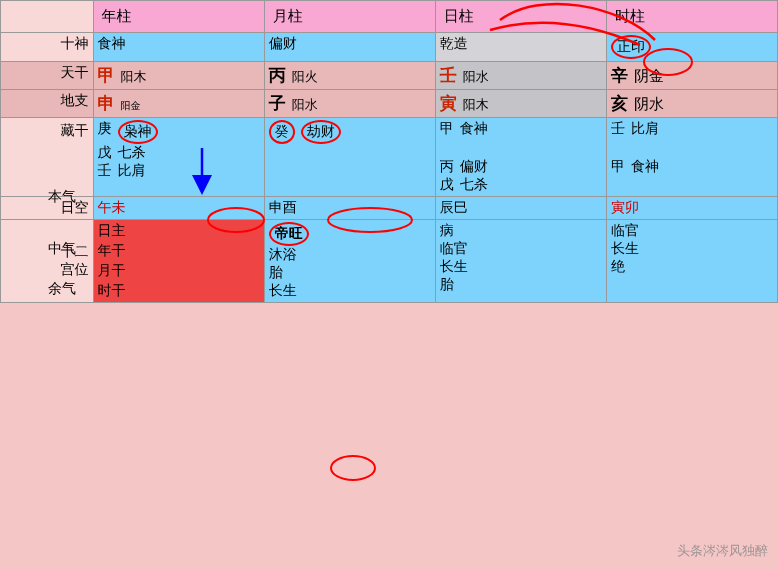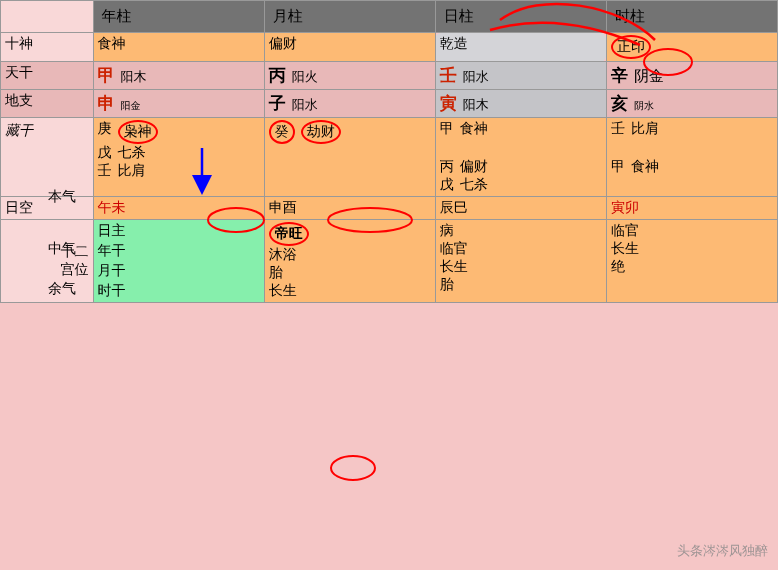--- a/index.html
+++ b/index.html
@@ -14,32 +14,32 @@
     .main-table {
       width: 778px;
       border-collapse: collapse;
       position: relative;
     }
     .main-table td, .main-table th {
       border: 1px solid #999;
       padding: 2px 4px;
       vertical-align: top;
       font-size: 14px;
-      background: #fdba74;
+      background: #7dd3fc;
     }
     .header-row td {
-      background: #737373;
+      background: #f9a8d4;
       text-align: left;
       font-size: 15px;
       padding: 6px 8px;
     }
     .left-col {
       background: #f9d8d8 !important;
       width: 80px;
-      text-align: left;
+      text-align: right;
       vertical-align: middle;
       font-size: 14px;
     }
     .shaded {
       background: #e8b8b8 !important;
     }
     .col-year, .col-month, .col-day, .col-hour {
       width: 148px;
     }
     .tian-di-row td {
@@ -163,28 +163,28 @@
     </td>
     <td class="shaded rizhu-label" style="background:#c4c4c8!important;">
       <div class="two-col-cell">
         <span style="font-size:17px;font-weight:bold;color:#cc2200;">寅</span>
         <span style="font-size:13px;">阳木</span>
       </div>
     </td>
     <td class="shaded">
       <div class="two-col-cell">
         <span style="font-size:17px;font-weight:bold;">亥</span>
-        <span style="font-size:10px;">阴水</span>
+        <span style="font-size:15px;">阴水</span>
       </div>
     </td>
   </tr>
 
   <tr>
     <td class="left-col" rowspan="3" style="vertical-align:top; padding-top:4px;">
-      <div style="margin-bottom:15px;font-style:italic;">藏干</div>
+      <div style="margin-bottom:15px;">藏干</div>
     </td>
     <td rowspan="3" style="vertical-align:top;">
       <div style="display:flex;gap:6px;">
         <span>庚</span>
         <span style=""><span class="circle-red">枭神</span></span>
       </div>
       <div style="display:flex;gap:6px;">
         <span>戊</span>
         <span>七杀</span>
       </div>
@@ -247,21 +247,21 @@
     <td>
       <span class="red-text">寅卯</span>
     </td>
   </tr>
 
   <tr>
     <td class="left-col gongwei-left" rowspan="4" style="vertical-align:middle;">
       <div>十二</div>
       <div>宫位</div>
     </td>
-    <td style="background:#86efac;vertical-align:top;margin-top:33px;" rowspan="4">
+    <td style="background:#ef4444;vertical-align:top;margin-top:33px;" rowspan="4">
       <div style="margin-bottom:2px;">日主</div>
       <div style="margin-bottom:2px;">年干</div>
       <div style="margin-bottom:2px;">月干</div>
       <div>时干</div>
     </td>
     <td style="vertical-align:top;">
       <div style="display:flex;gap:6px;font-weight:bold;">
               <span><span class="circle-red">帝旺</span></span>
             </div>
       <div>沐浴</div>

